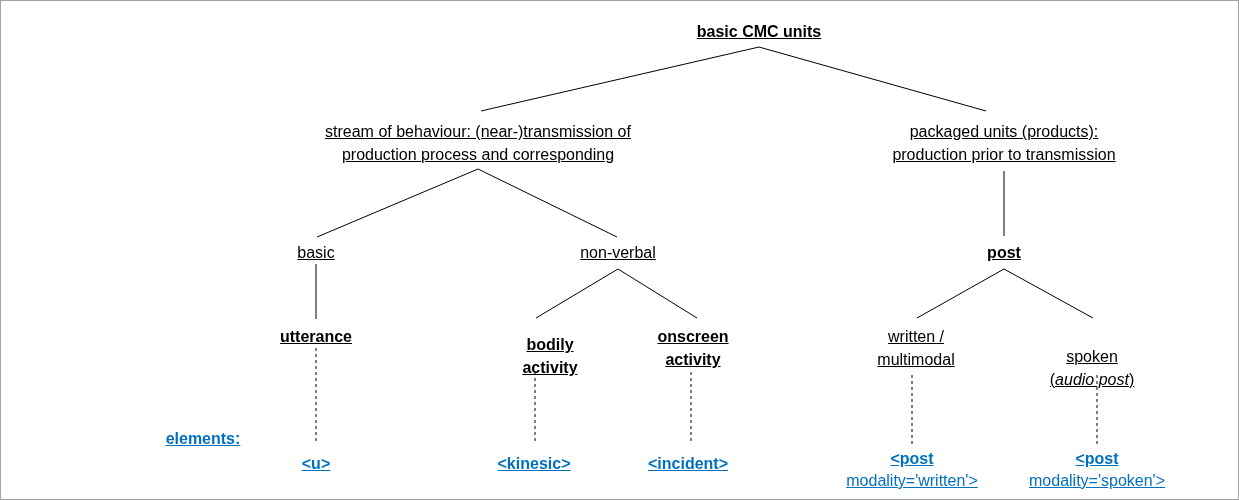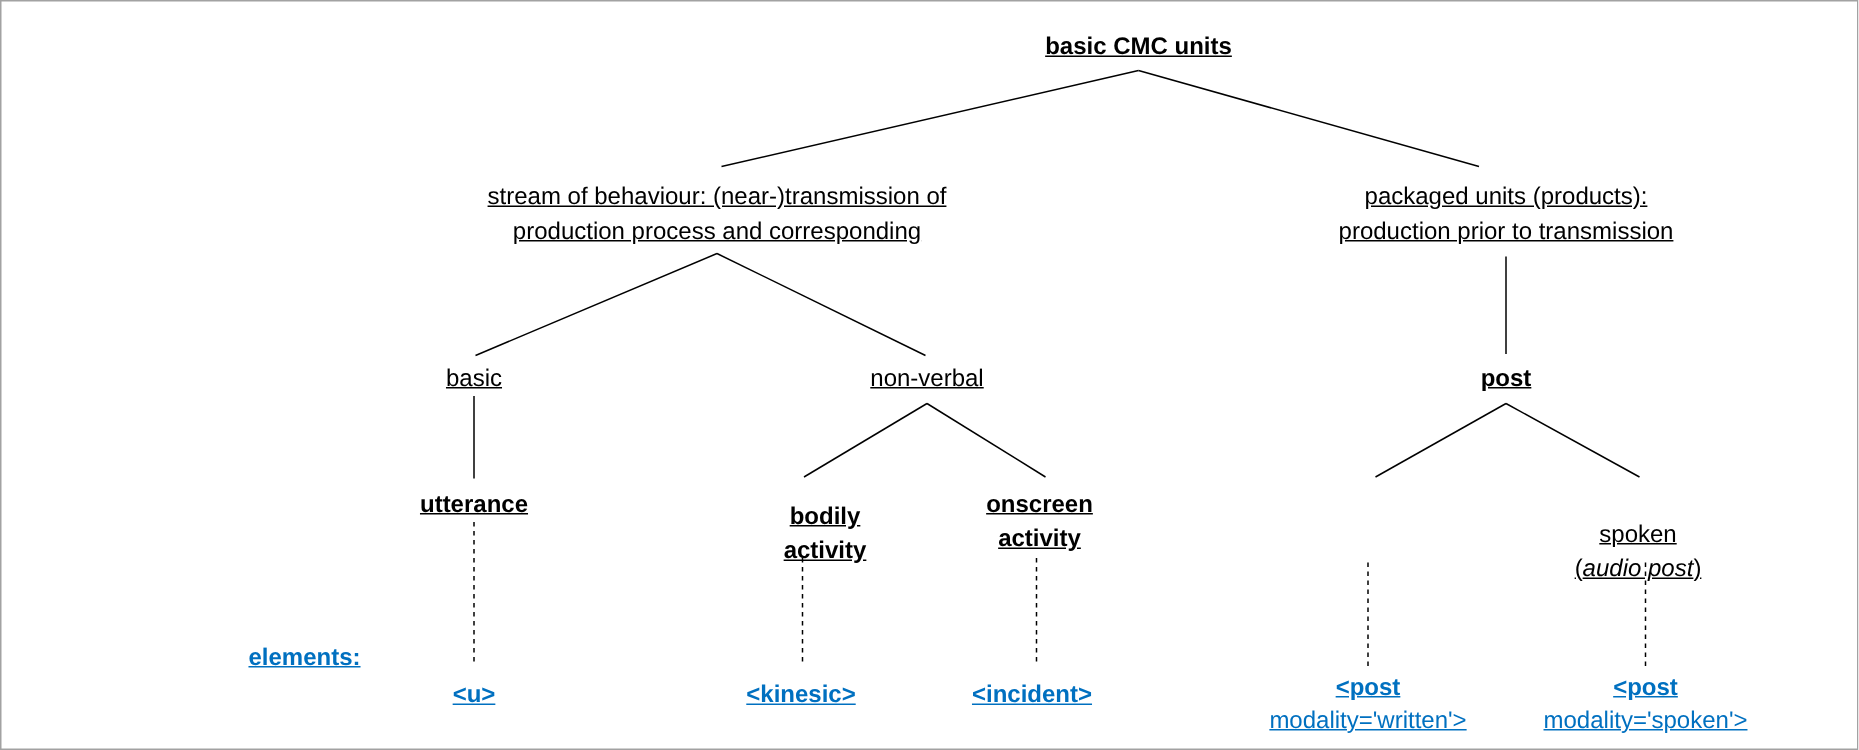--- a/index.html
+++ b/index.html
@@ -71,20 +71,24 @@
 
   <div class="node b" style="left:315px; top:324px;">utterance</div>
   <div class="node b" style="left:534px; top:332px;margin-left:15px;">
     <div>bodily</div>
     <div>activity</div>
   </div>
   <div class="node b" style="left:692px; top:324px;">
     <div>onscreen</div>
     <div>activity</div>
   </div>
+  <div class="node" style="left:915px; top:324px;">
+    <div>written /</div>
+    <div>multimodal</div>
+  </div>
   <div class="node" style="left:1091px; top:324px;margin-top:20px;">
     <div>spoken</div>
     <div><span>(</span><span class="it">audio post</span><span>)</span></div>
   </div>
 
   <div class="node tei" style="left:202px; top:426px;">
     <div>elements:</div>
   </div>
   <div class="node tei" style="left:315px; top:451px;">&lt;u&gt;</div>
   <div class="node tei" style="left:533px; top:451px;">&lt;kinesic&gt;</div>

